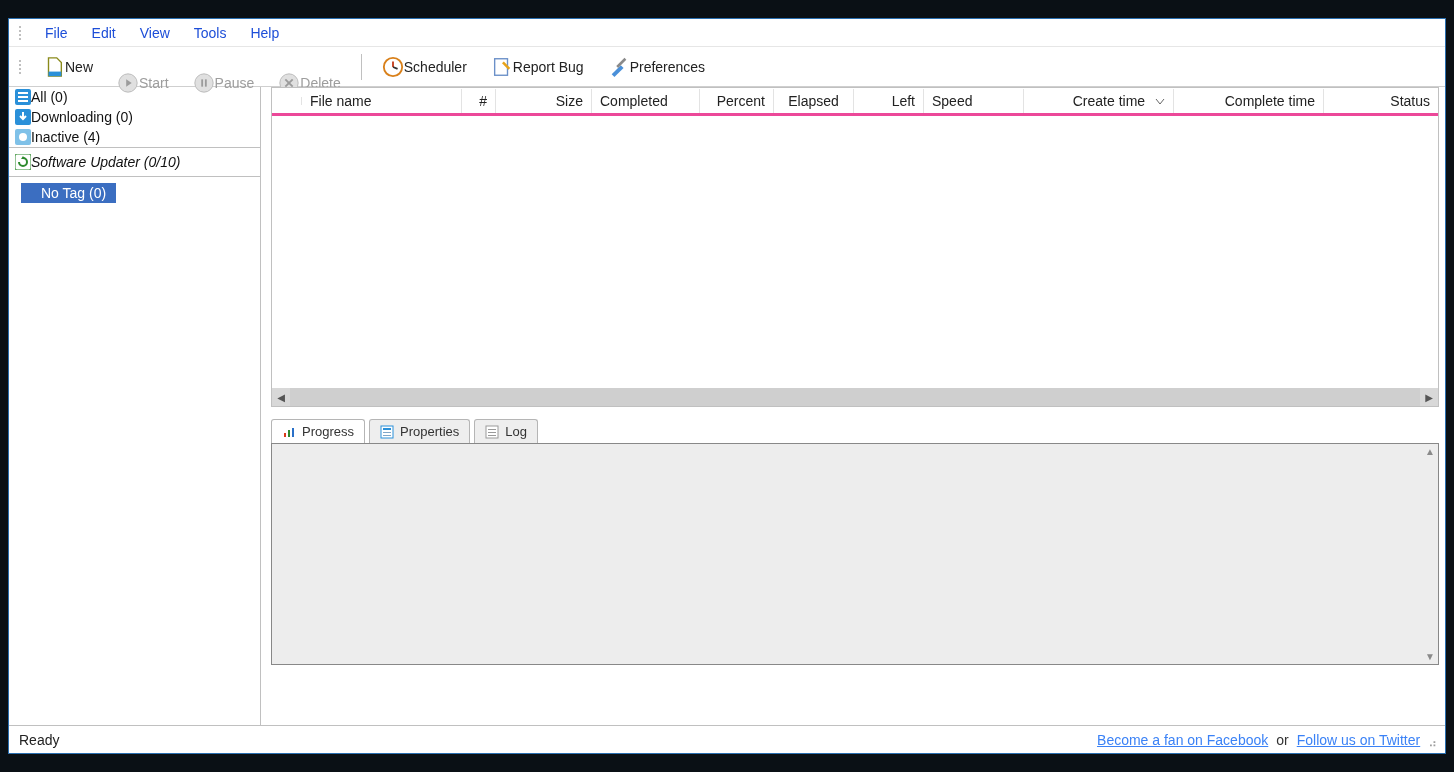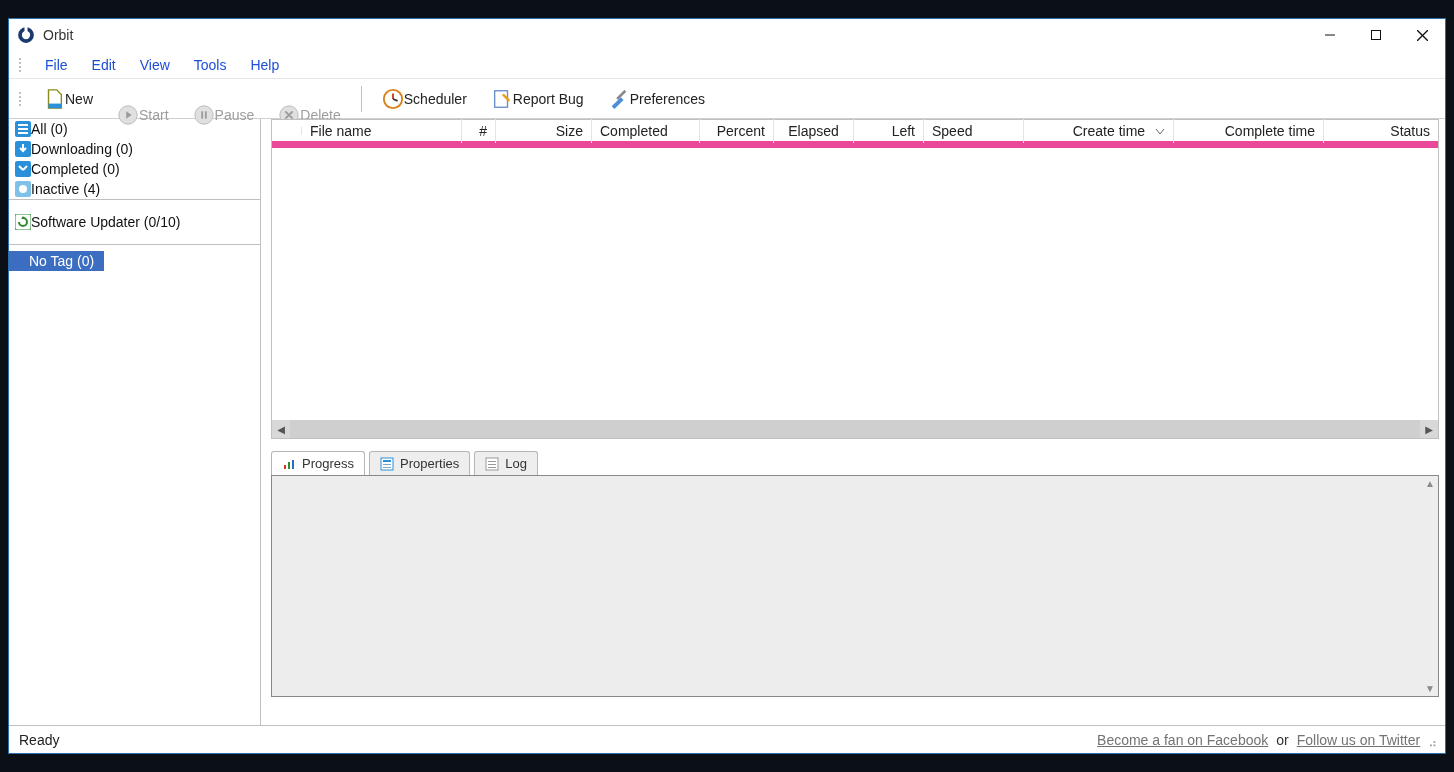--- a/index.html
+++ b/index.html
@@ -20,74 +20,47 @@
   .tbtn { display:flex; align-items:center; padding:4px 10px; color:#222; border-radius:2px; }
   .tbtn.disabled { color:#9d9d9d;margin-top:33px; }
   .tbtn .ticon { width:22px; height:22px; display:flex; align-items:center; justify-content:center; }
   .toolbar .sep { width:1px; height:26px; background:#c0c0c0; margin:0 6px; }
   .content { flex:1; display:flex; min-height:0; }
   .sidebar { width:252px; border-right:1px solid #c0c0c0; display:flex; flex-direction:column; }
   .side-group { border-top:1px solid #c0c0c0; padding:0; }
   .side-group:first-child { border-top:none; }
   .side-item { display:flex; align-items:center; padding:2px 6px; color:#111; }
   .side-item .sicon { width:16px; height:16px; }
-  .side-item.selected { background:#3b6ec1; color:#fff; margin:0 0 0 0; display:inline-flex; padding:2px 10px 2px 20px; }
+  .side-item.selected { background:#3b6ec1; color:#fff; margin:0 0 0 12px; display:inline-flex; padding:2px 10px 2px 20px; }
   .main { flex:1; display:flex; flex-direction:column; padding:0 6px 0 10px; min-width:0; }
   .list-area { border:1px solid #c0c0c0; height:320px; display:flex; flex-direction:column; min-width:0; }
-  .list-header { display:flex; background:#fff; border-bottom:7px solid #ec4899; height:28px; align-items:center; }
+  .list-header { display:flex; background:#fff; border-bottom:3px solid #ec4899; height:28px; align-items:center; }
   .col { border-right:1px solid #e3e3e3; padding:4px 8px; color:#222; white-space:nowrap; }
   .list-body { flex:1; background:#fff; }
   .list-scroll { height:18px; background:#e8e8e8; display:flex; align-items:center; }
   .list-scroll .arrow { width:18px; height:18px; background:#d8d8d8; display:flex; align-items:center; justify-content:center; color:#555; font-size:10px; }
   .list-scroll .track { flex:1; background:#cfcfcf; height:18px; }
   .tabs { display:flex; gap:4px; margin-top:12px; margin-left:0; }
   .tab { display:flex; align-items:center; gap:6px; padding:4px 10px; border:1px solid #b5b5b5; border-bottom:none; background:#eee; color:#333; font-size:13px; border-radius:3px 3px 0 0; }
   .tab.active { background:#fff; position:relative; z-index:2; }
   .tab .ticon2 { width:14px; height:14px; }
   .detail-area { border:1px solid #888; height:222px; background:#ededed; position:relative; }
   .detail-vscroll { position:absolute; right:0; top:0; bottom:0; width:16px; background:#ededed; display:flex; flex-direction:column; justify-content:space-between; align-items:center; color:#8a8a8a; font-size:10px; padding:2px 0;}
   .statusbar { height:28px; border-top:1px solid #c0c0c0; display:flex; align-items:center; padding:0 10px; font-size:14px; color:#222; }
   .statusbar .spacer { flex:1; }
-  .statusbar a { color:#737373; text-decoration:underline; }
+  .statusbar a { color:#3b82f6; text-decoration:underline; }
   .statusbar .or { margin:0 8px; color:#333; }
   .statusbar .grip { margin-left:8px; color:#9e9e9e; font-size:12px; letter-spacing:-2px; }
   .sort-ind { display:inline-block; margin-left:6px; }
 </style>
 </head>
 <body>
 
 <div class="window">
 
-  <div class="titlebar">
-    <span class="app-icon">
-      <svg viewBox="0 0 24 24" width="18" height="18">
-          <circle cx="12" cy="12" r="8" fill="none" stroke="#1a3a6e" stroke-width="5"></circle>
-          <rect x="10" y="0" width="4" height="12" fill="#fff"></rect>
-        </svg>
-    </span>
-    <span class="title">Orbit</span>
-    <div class="win-controls">
-      <div class="win-btn">
-          <svg width="10" height="10">
-            <line x1="0" y1="5" x2="10" y2="5" stroke="#111" stroke-width="1"></line>
-          </svg>
-        </div>
-      <div class="win-btn">
-          <svg width="10" height="10">
-            <rect x="0.5" y="0.5" width="9" height="9" fill="none" stroke="#111" stroke-width="1"></rect>
-          </svg>
-        </div>
-      <div class="win-btn close">
-          <svg width="11" height="11">
-            <line x1="0" y1="0" x2="11" y2="11" stroke="#111" stroke-width="1.3"></line>
-            <line x1="11" y1="0" x2="0" y2="11" stroke="#111" stroke-width="1.3"></line>
-          </svg>
-        </div>
-    </div>
-  </div>
 
   <div class="menubar">
     <div class="mgrip">
         <span></span>
         <span></span>
         <span></span>
         <span></span>
       </div>
     <div class="menu-item">File</div>
     <div class="menu-item">Edit</div>
@@ -188,34 +161,27 @@
         </div>
         <div class="side-item">
           <span class="sicon"><svg viewBox="0 0 16 16" width="16" height="16">
                 <rect width="16" height="16" rx="2" fill="#2a90d9"></rect>
                 <path d="M8 3v6M5 7l3 3 3-3" stroke="#fff" stroke-width="2" fill="none"></path>
               </svg></span>
           <span>Downloading (0)</span>
         </div>
         <div class="side-item">
           <span class="sicon"><svg viewBox="0 0 16 16" width="16" height="16">
-                <rect width="16" height="16" rx="2" fill="#2a90d9"></rect>
-                <path d="M4 5l4 4M12 5l-4 4" stroke="#fff" stroke-width="2" fill="none"></path>
-              </svg></span>
-          <span>Completed (0)</span>
-        </div>
-        <div class="side-item">
-          <span class="sicon"><svg viewBox="0 0 16 16" width="16" height="16">
                 <rect width="16" height="16" rx="2" fill="#7fc1e8"></rect>
                 <circle cx="8" cy="8" r="4" fill="#fff"></circle>
               </svg></span>
           <span>Inactive (4)</span>
         </div>
       </div>
-      <div class="side-group" style="padding:12px 0;">
+      <div class="side-group" style="padding:4px 0;font-style:italic;">
         <div class="side-item">
           <span class="sicon"><svg viewBox="0 0 16 16" width="16" height="16">
                 <rect width="16" height="16" rx="2" fill="#fff" stroke="#2d8a2d"></rect>
                 <path d="M8 4a4 4 0 1 1-4 4" fill="none" stroke="#2d8a2d" stroke-width="2"></path>
                 <path d="M8 2l2 3H6z" fill="#2d8a2d"></path>
               </svg></span>
           <span>Software Updater (0/10)</span>
         </div>
       </div>
       <div class="side-group" style="padding:6px 0;">

